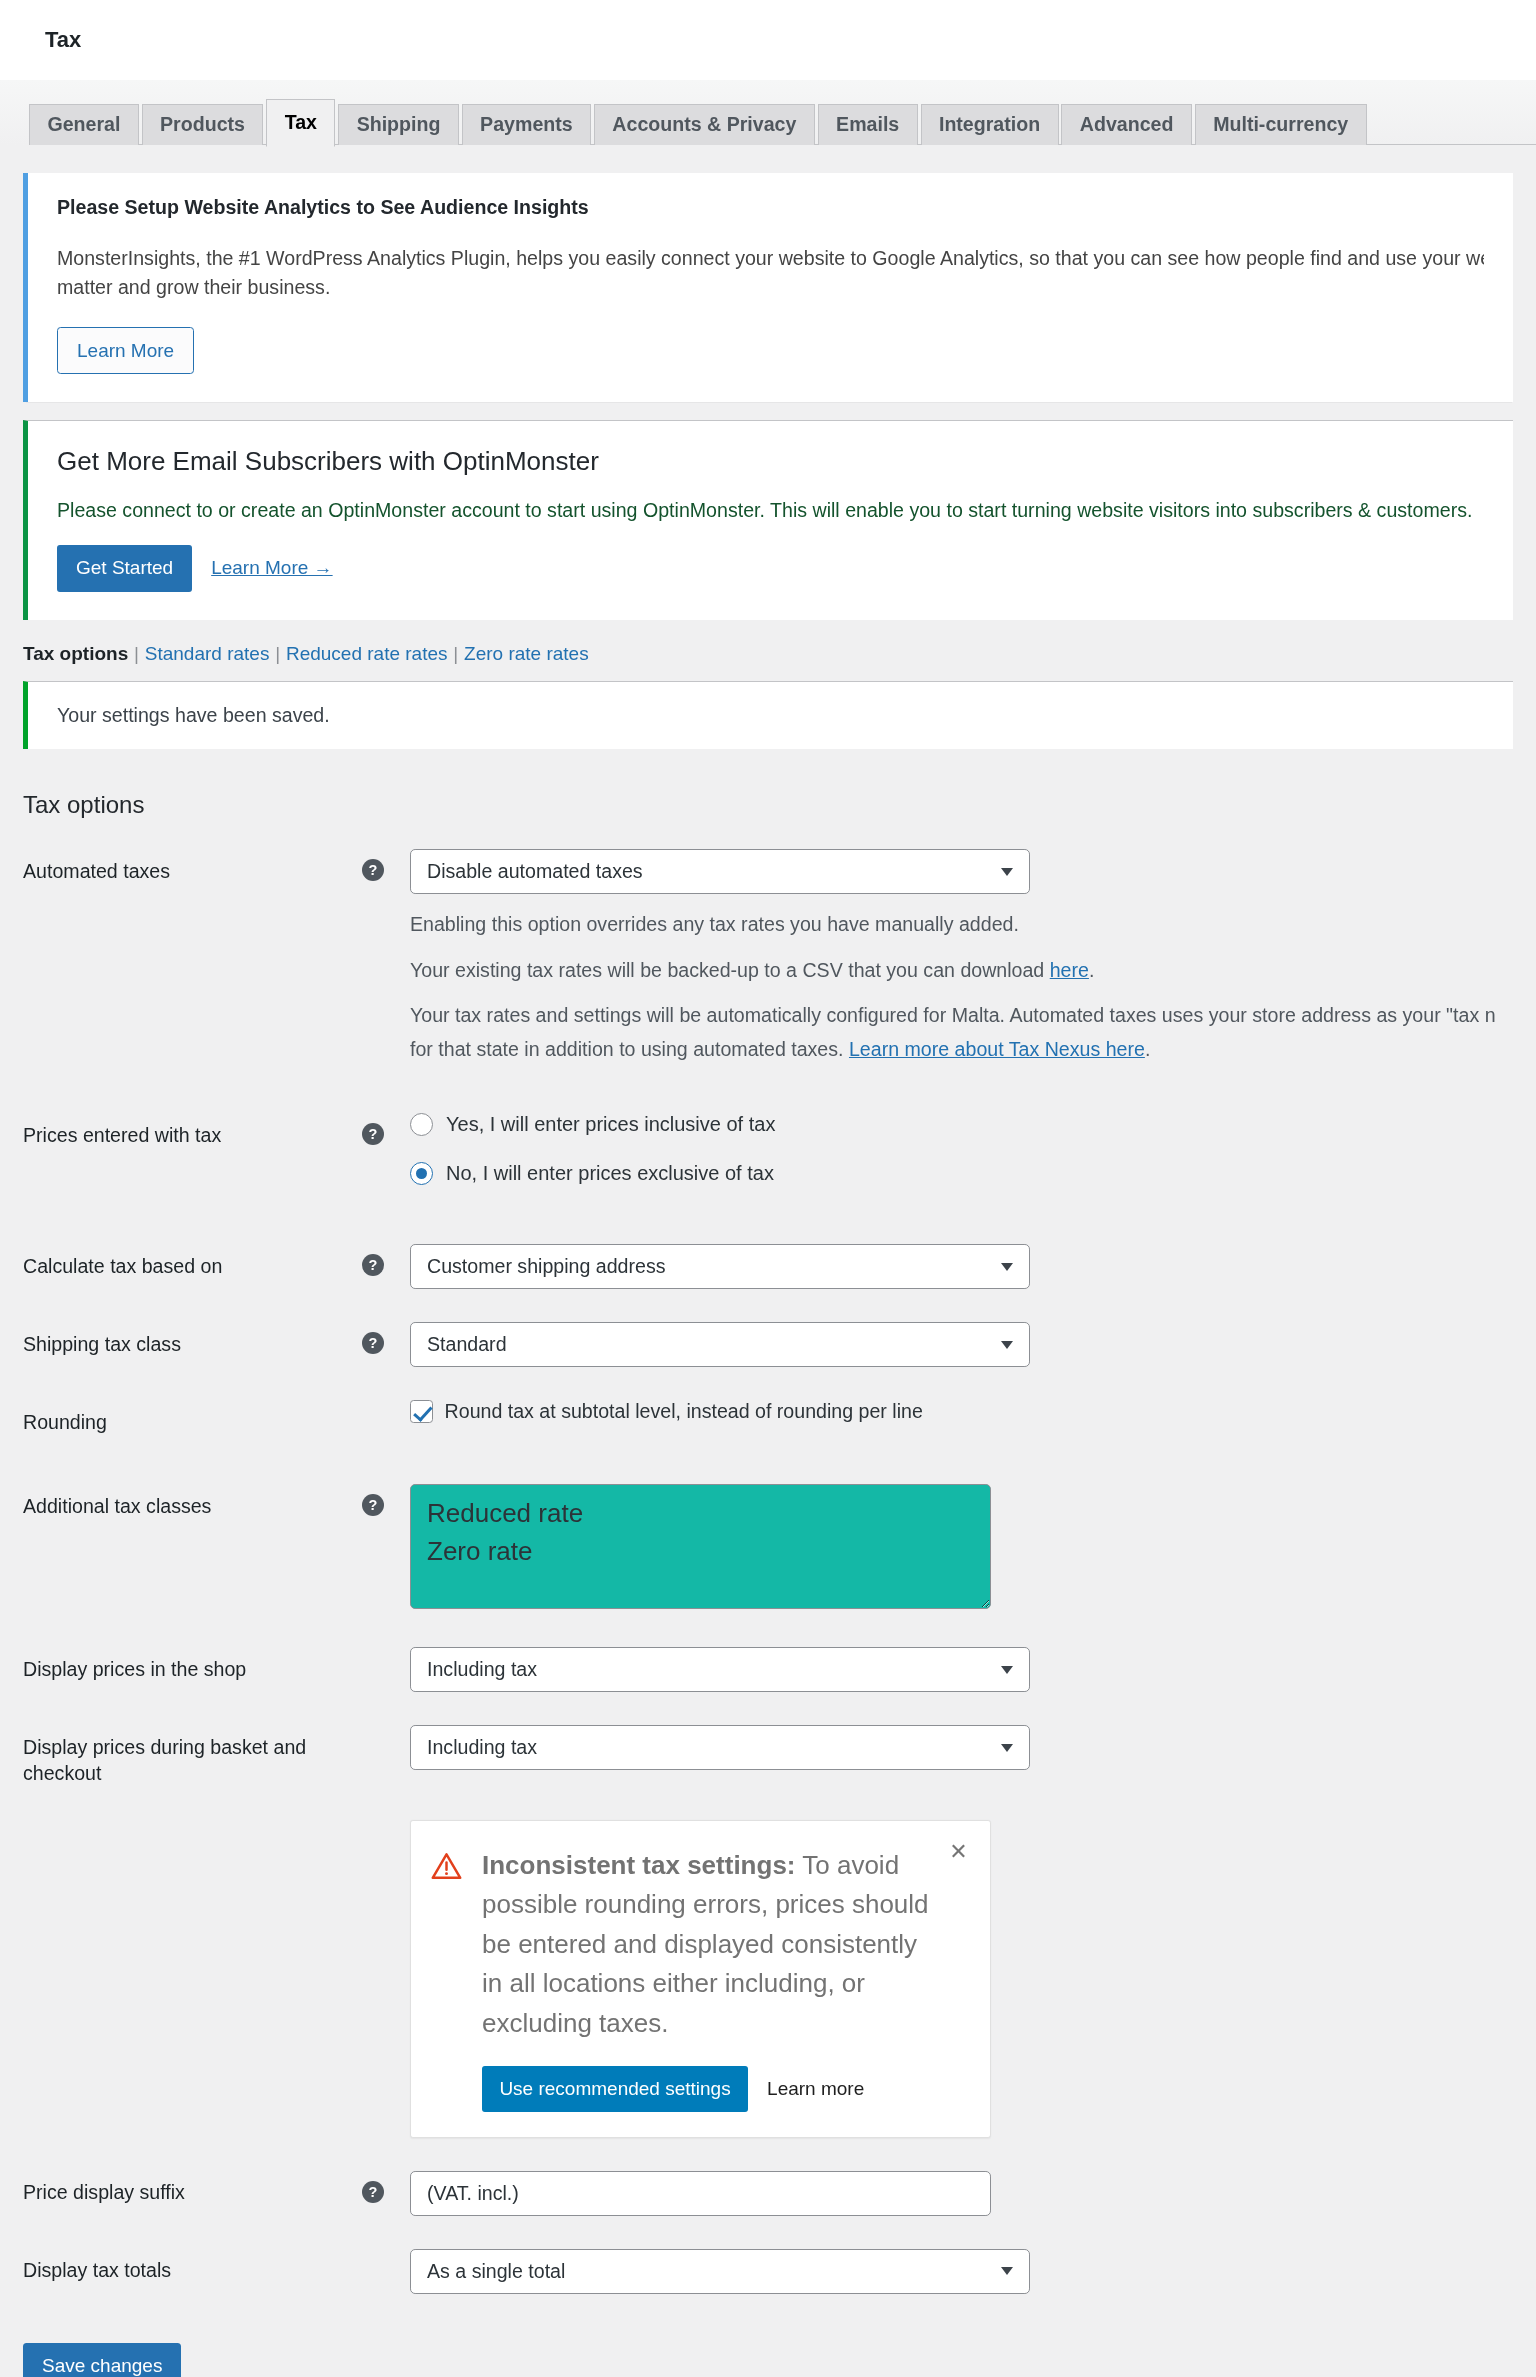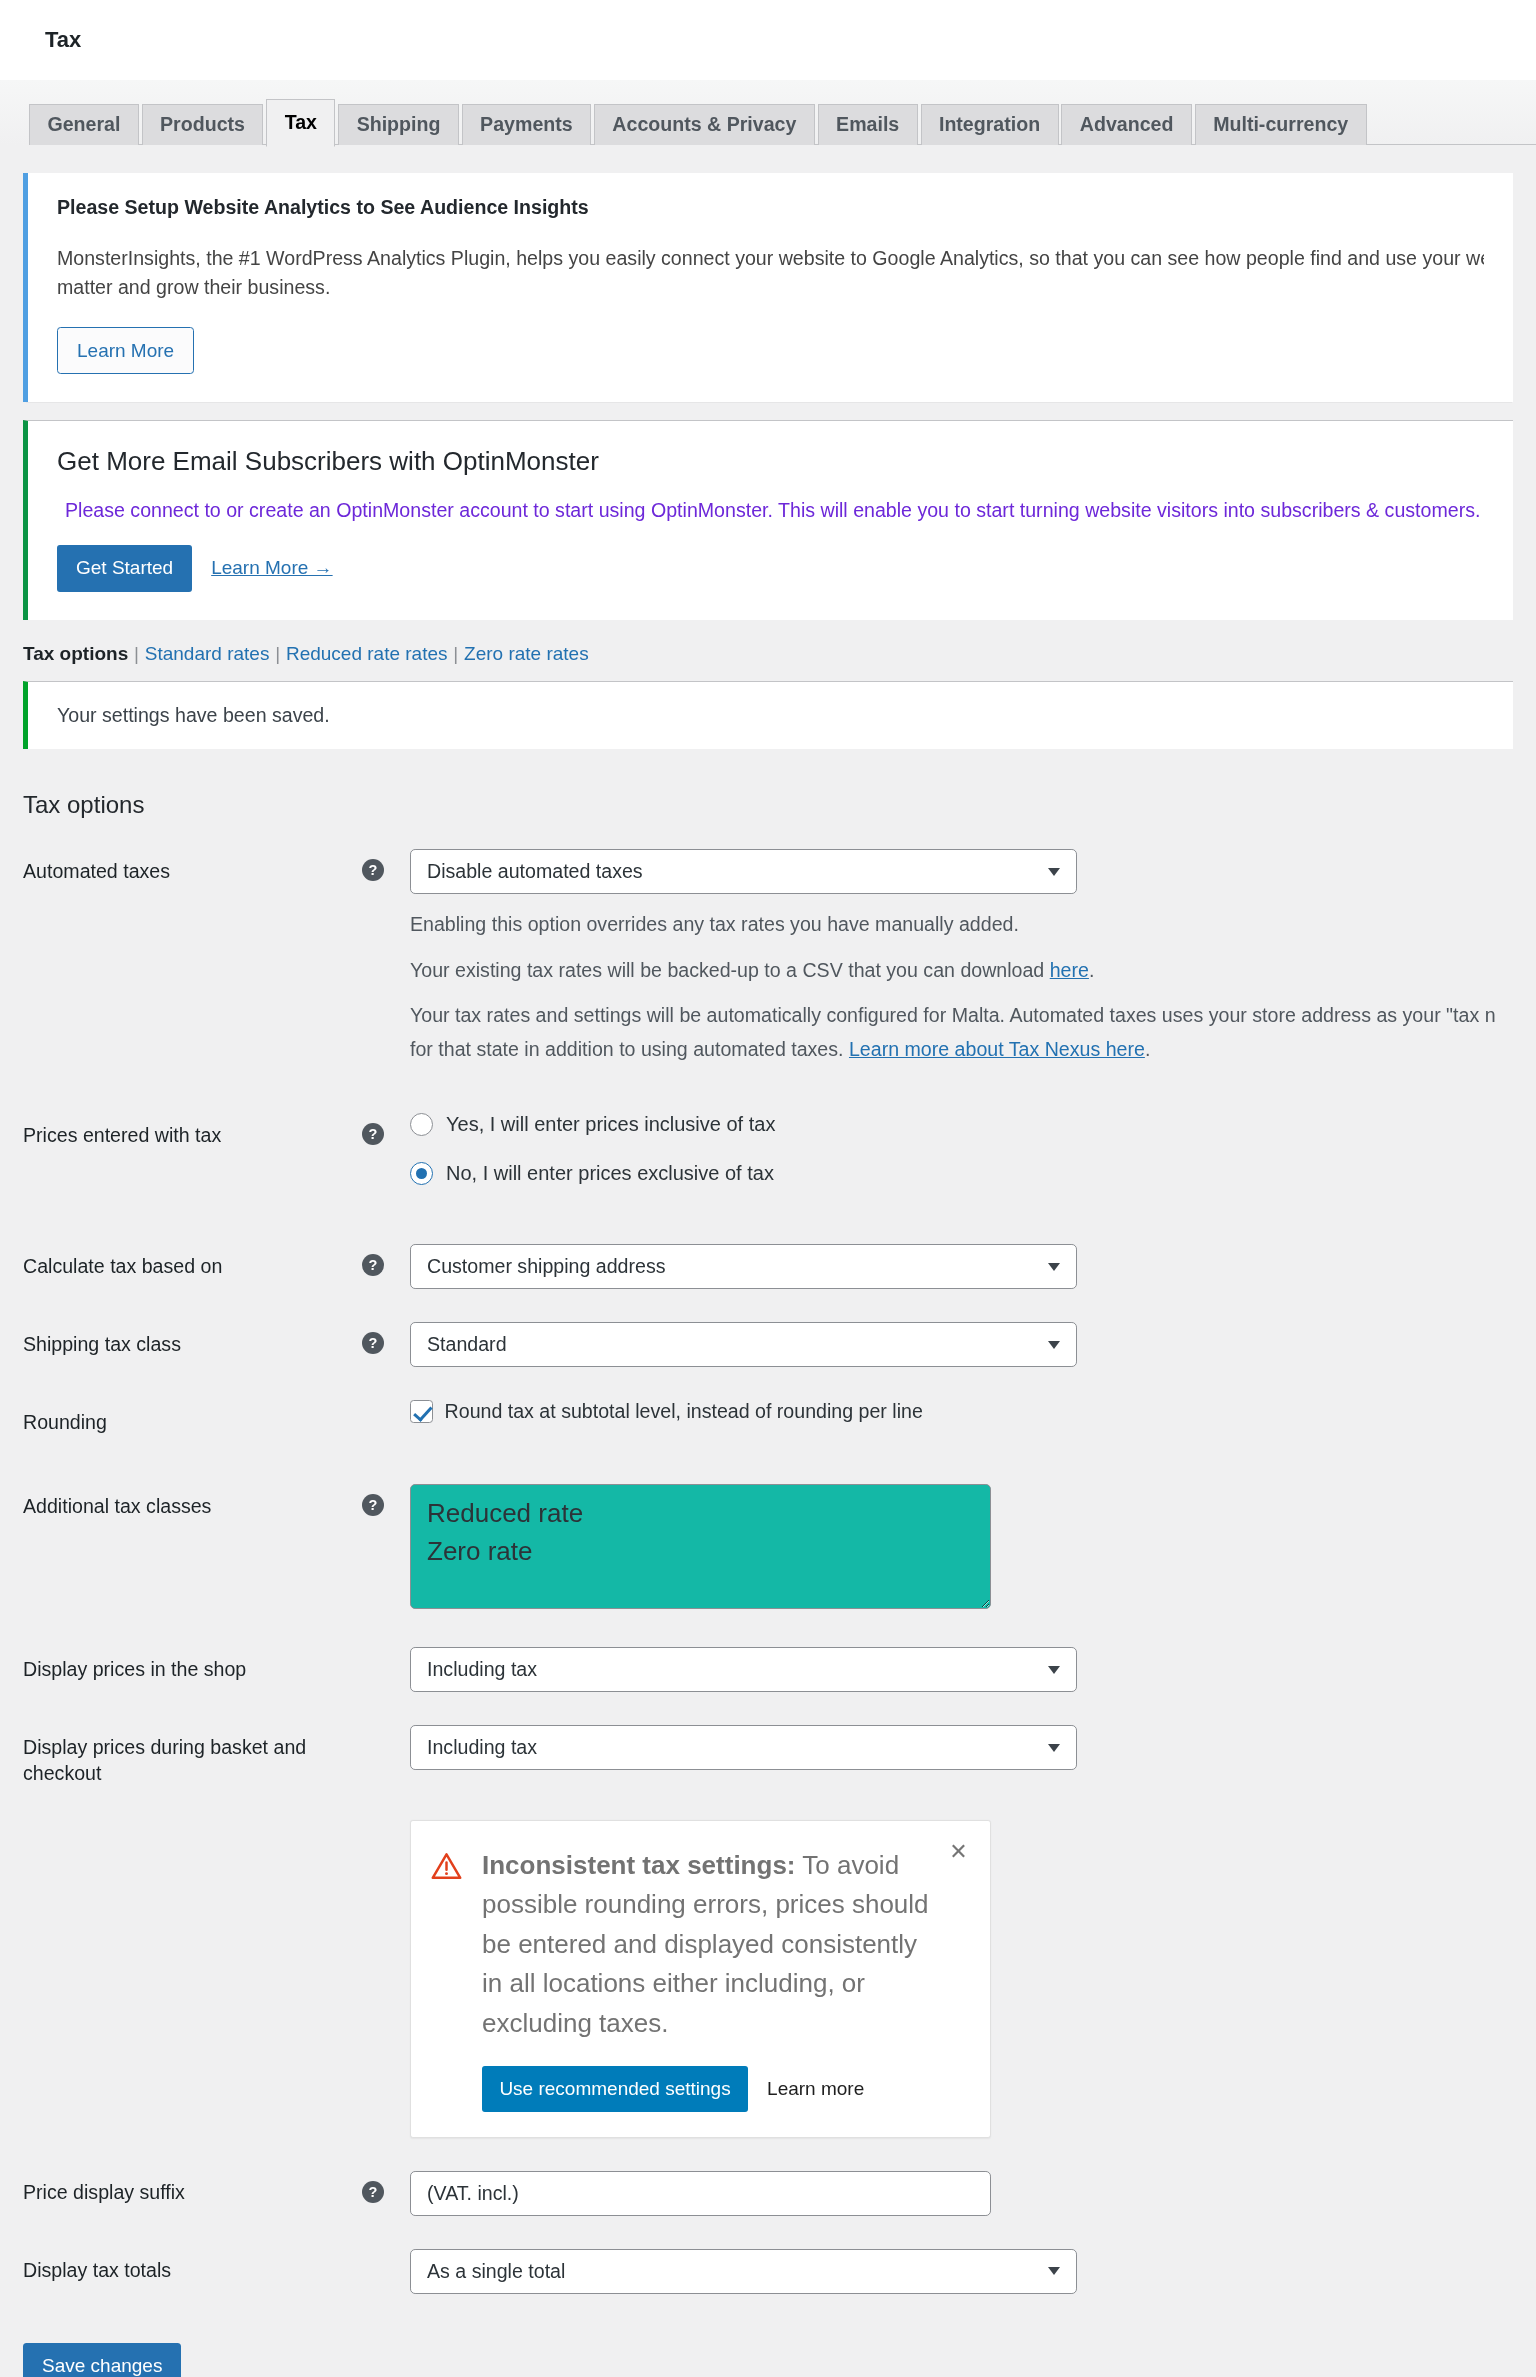--- a/index.html
+++ b/index.html
@@ -128,24 +128,23 @@
     padding: 25px 29px 28px 29px;
   }
   .om-title {
     font-size: 26px;
     font-weight: normal;
     color: #23282d;
     margin-bottom: 22px;
   }
   .om-body {
     font-size: 19.6px;
-    color: #6d28d9;
+    color: #14532d;
     margin-bottom: 23px;
     white-space: nowrap;
-    margin-left: 8px;
   }
   .om-buttons { display: flex; align-items: center; gap: 19px; }
   .btn-om-primary {
     background: #2571b1;
     color: #ffffff;
     border: none;
     border-radius: 2.9px;
     padding: 12.4px 19px;
     font-size: 19px;
     font-family: "Liberation Sans", sans-serif;
@@ -222,21 +221,21 @@
     display: inline-flex;
     align-items: center;
     justify-content: center;
     cursor: pointer;
     font-family: "Liberation Sans", sans-serif;
   }
   .field-control { flex: 1 1 auto; min-width: 0; }
 
   .wc-select {
     position: relative;
-    width: 667px;
+    width: 620px;
     height: 45px;
     background: #ffffff;
     border: 1.5px solid #8c8f94;
     border-radius: 5.1px;
     display: flex;
     align-items: center;
     padding: 0 16px;
     font-size: 19.6px;
     color: #2c3338;
     cursor: pointer;

